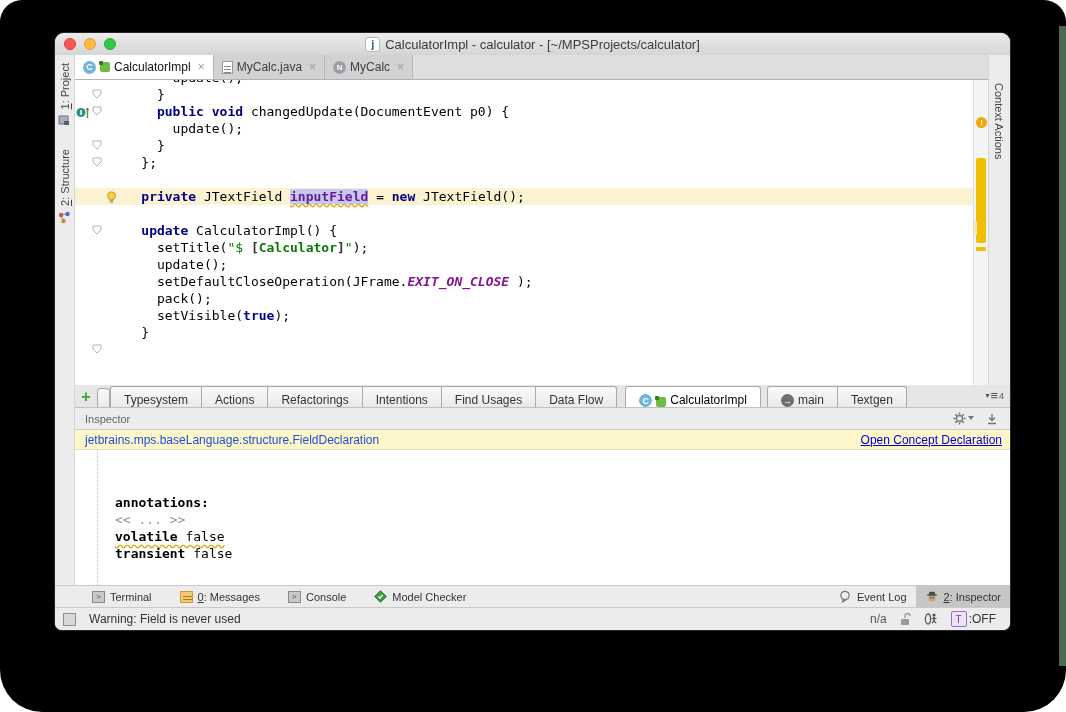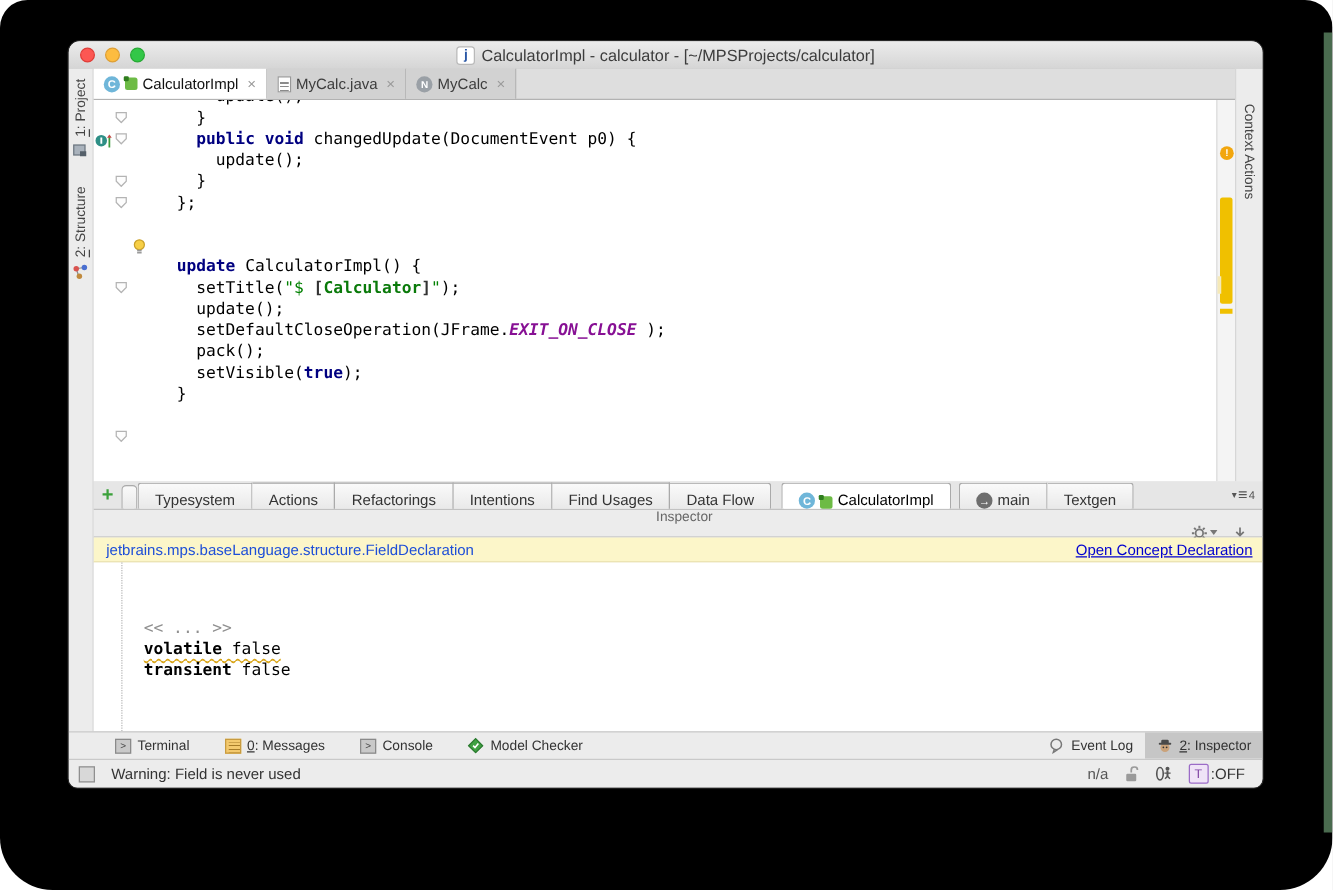--- a/index.html
+++ b/index.html
@@ -71,21 +71,21 @@
   .atab.selected{background:#fff;color:#000;border-radius:3px 3px 0 0;border-left:1px solid #aaa;}
   .atab.group-start{border-left:1px solid #aaa;border-radius:3px 0 0 0;margin-left:6px;}
   .atab.last{border-radius:0 3px 0 0;}
   .arrowicon{display:inline-flex;align-items:center;justify-content:center;width:13px;height:13px;border-radius:50%;background:#6e6e6e;color:#fff;font-size:9px;}
   .overflow-ctl{margin-left:auto;margin-right:6px;display:flex;align-items:center;color:#555;font-size:11px;gap:1px;cursor:pointer;padding-bottom:4px;}
   .overflow-ctl .caret{font-size:8px;}
   .overflow-ctl .lines{font-size:13px;}
   .overflow-ctl .cnt{font-size:9px;vertical-align:sub;}
 
   
-  .insp-header{position:absolute;left:20px;top:375px;width:935px;height:22px;background:#ececec;border-bottom:1px solid #c9c9c9;display:flex;align-items:center;box-sizing:border-box;flex-direction:column;}
+  .insp-header{position:absolute;left:20px;top:375px;width:935px;height:22px;background:#ececec;border-bottom:1px solid #c9c9c9;display:flex;align-items:center;box-sizing:border-box;}
   .insp-title{font-size:11px;color:#666;margin-left:10px;}
   .insp-actions{margin-left:auto;margin-right:12px;display:flex;align-items:center;gap:12px;}
   .concept-bar{position:absolute;left:20px;top:397px;width:935px;height:20px;background:#fcf6c9;border-bottom:1px solid #e6deac;display:flex;align-items:center;box-sizing:border-box;font-size:12px;}
   .concept-name{margin-left:10px;color:#1d4ed8;}
   .concept-link{margin-left:auto;margin-right:8px;color:#0000d0;text-decoration:underline;cursor:pointer;}
   .insp-content{position:absolute;left:20px;top:417px;width:935px;height:135px;background:#fff;box-sizing:border-box;}
   .insp-gutter{position:absolute;left:22px;top:0;bottom:0;border-left:1px dotted #b8b8b8;}
   .ilines{padding:44px 0 0 40px;}
   .iline{font-family:"DejaVu Sans Mono",monospace;font-size:13px;line-height:17px;white-space:pre;color:#000;}
   .iline .b{font-weight:bold;}
@@ -176,20 +176,21 @@
 
     <div class="editor">
       <div class="code-lines">
           <div class="cl"><span class="p">        update();</span></div>
           <div class="cl"><span class="p">      }</span></div>
           <div class="cl"><span class="p">      </span><span class="k">public void</span><span class="p"> changedUpdate(DocumentEvent p0) {</span></div>
           <div class="cl"><span class="p">        update();</span></div>
           <div class="cl"><span class="p">      }</span></div>
           <div class="cl"><span class="p">    };</span></div>
           <div class="cl"><span class="p"> </span></div>
+          <div class="cl hl"><span class="p">    </span><span class="k">private</span><span class="p"> JTextField </span><span class="sel">inputField</span><span class="p"> = </span><span class="k">new</span><span class="p"> JTextField();</span></div>
           <div class="cl"><span class="p"> </span></div>
           <div class="cl"><span class="p">    </span><span class="k">update</span><span class="p"> CalculatorImpl() {</span></div>
           <div class="cl"><span class="p">      setTitle(</span><span class="s">"$</span><span class="br"> [</span><span class="sr">Calculator</span><span class="br">]</span><span class="s">"</span><span class="p">);</span></div>
           <div class="cl"><span class="p">      update();</span></div>
           <div class="cl"><span class="p">      setDefaultCloseOperation(JFrame.</span><span class="c">EXIT_ON_CLOSE</span><span class="p"> );</span></div>
           <div class="cl"><span class="p">      pack();</span></div>
           <div class="cl"><span class="p">      setVisible(</span><span class="k">true</span><span class="p">);</span></div>
           <div class="cl"><span class="p">    }</span></div>
         </div>
       <div>
@@ -323,20 +324,21 @@
     </div>
 
     <div class="concept-bar">
       <span class="concept-name">jetbrains.mps.baseLanguage.structure.FieldDeclaration</span>
       <span class="concept-link">Open Concept Declaration</span>
     </div>
 
     <div class="insp-content">
       <div class="insp-gutter"></div>
       <div class="ilines">
+        <div class="iline"><span class="b">annotations:</span></div>
         <div class="iline"><span class="gray">&lt;&lt; ... &gt;&gt;</span></div>
         <div class="iline"><span class="wavy"><span class="b">volatile</span><span> false</span></span></div>
         <div class="iline"><span class="b">transient</span><span> false</span></div>
       </div>
     </div>
 
     <div class="tool-bar">
       <div class="tb-left">
         <div class="tb-item">
           <span class="term-icon">&gt;</span>

